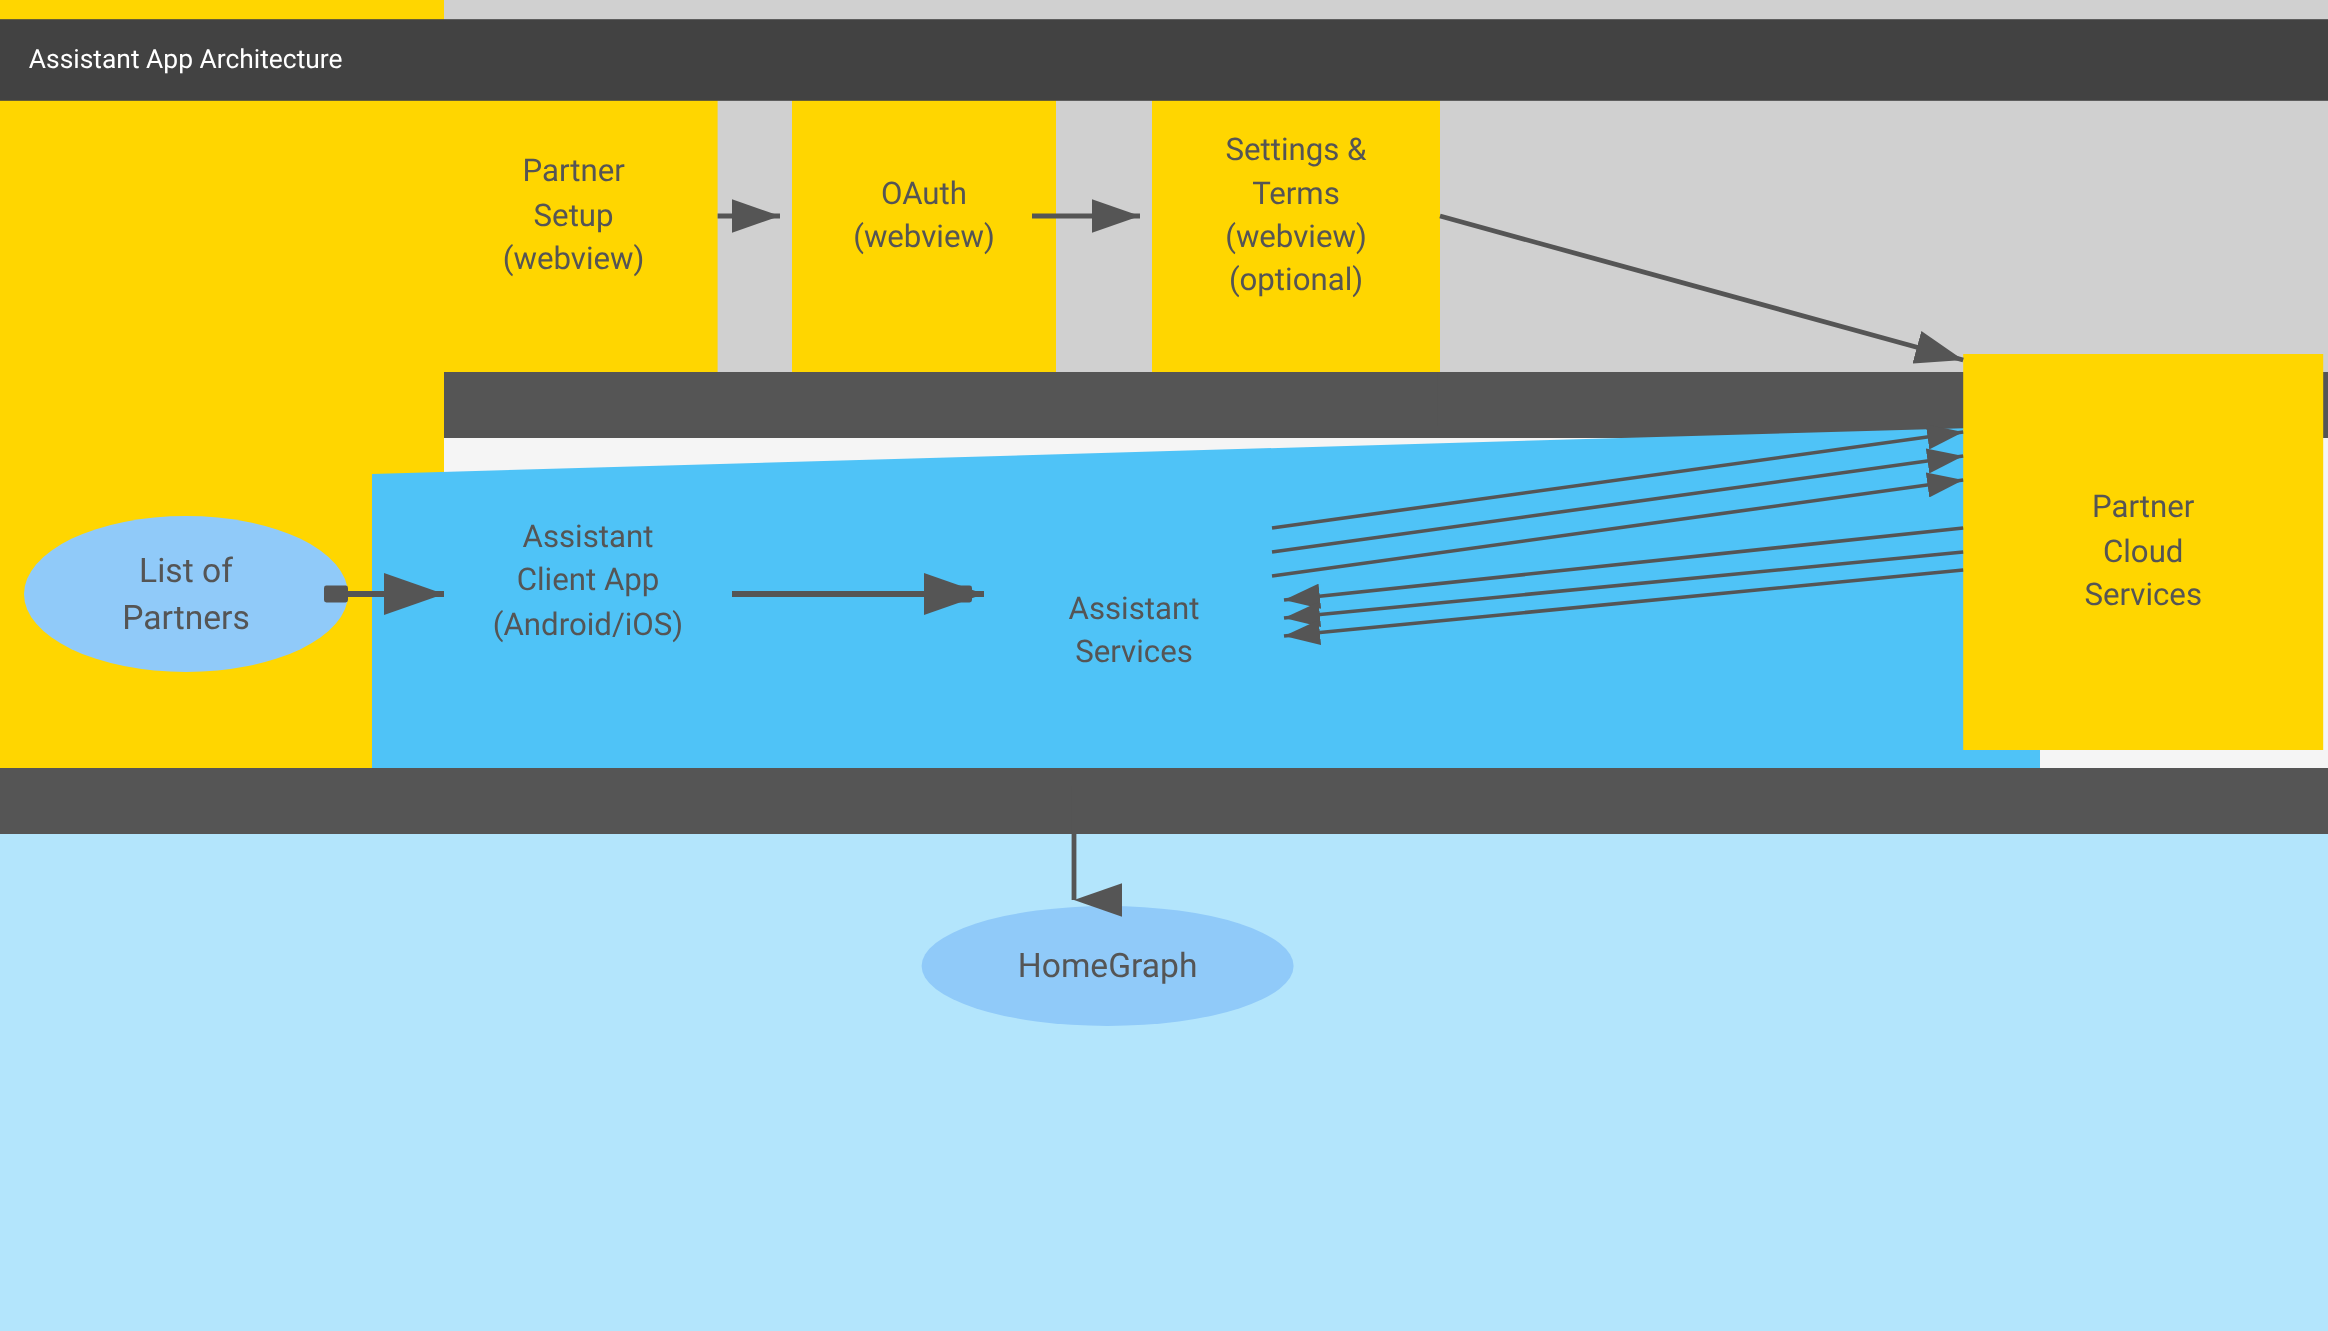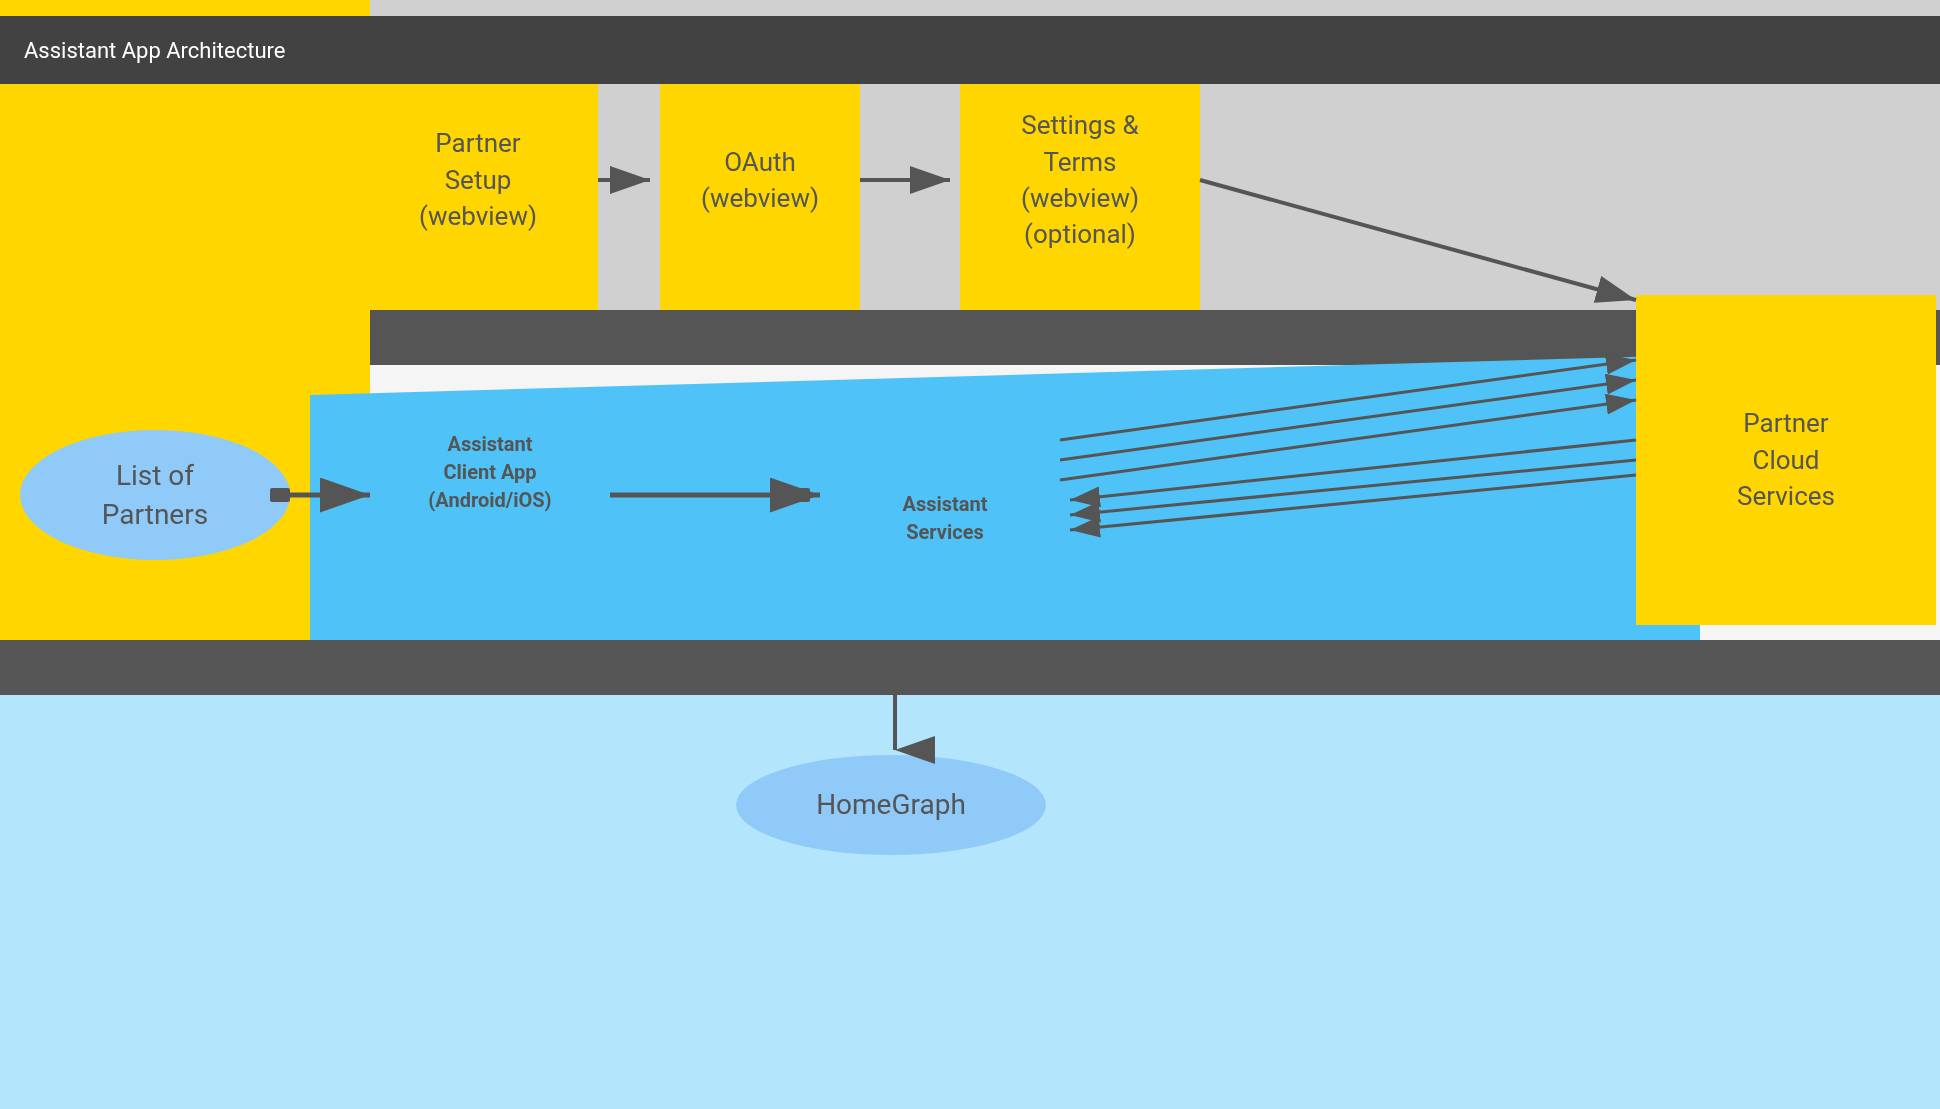--- a/index.html
+++ b/index.html
@@ -96,23 +96,23 @@
       font-size: 28px;
       color: #555;
       font-weight: 400;
       line-height: 1.4;
     }
 
     
     .diagram-label {
       position: absolute;
       z-index: 20;
-      font-size: 20px;
+      font-size: 26px;
       color: #555;
-      font-weight: 700;
+      font-weight: 400;
       line-height: 1.4;
       text-align: center;
     }
 
     svg.arrows {
       position: absolute;
       top: 0;
       left: 0;
       width: 1940px;
       height: 1109px;
@@ -154,37 +154,37 @@
 <div class="bg-light-blue-bottom"></div>
 
 <div class="top-app-bar">
   <span class="top-app-bar-title">Assistant App Architecture</span>
 </div>
 
 <div class="yellow-box" style="left:358px; top:50px; width:240px; height:260px;">
   <span class="yellow-box-text">Partner<br>Setup<br>(webview)</span>
 </div>
 
-<div class="yellow-box" style="left:660px; top:50px; width:200px; height:260px;">
+<div class="yellow-box" style="left:660px; top:50px; width:220px; height:260px;">
   <span class="yellow-box-text">OAuth<br>(webview)</span>
 </div>
 
 <div class="yellow-box" style="left:960px; top:50px; width:240px; height:260px;">
   <span class="yellow-box-text">Settings &amp;<br>Terms<br>(webview)<br>(optional)</span>
 </div>
 
 <div class="yellow-box" style="left:1636px; top:295px; width:300px; height:330px;">
   <span class="yellow-box-text">Partner<br>Cloud<br>Services</span>
 </div>
 
 <div class="ellipse" style="left:20px; top:430px; width:270px; height:130px; z-index:10;">
   <span class="ellipse-text">List of<br>Partners</span>
 </div>
 
-<div class="ellipse" style="left:736px; top:755px; width:310px; height:100px; z-index:10;">
+<div class="ellipse" style="left:768px; top:755px; width:310px; height:100px; z-index:10;">
   <span class="ellipse-text">HomeGraph</span>
 </div>
 
 <div class="diagram-label" style="left:380px; top:430px; width:220px;">
   Assistant<br>Client App<br>(Android/iOS)
 </div>
 
 <div class="diagram-label" style="left:830px; top:490px; width:230px;">
   Assistant<br>Services
 </div>

